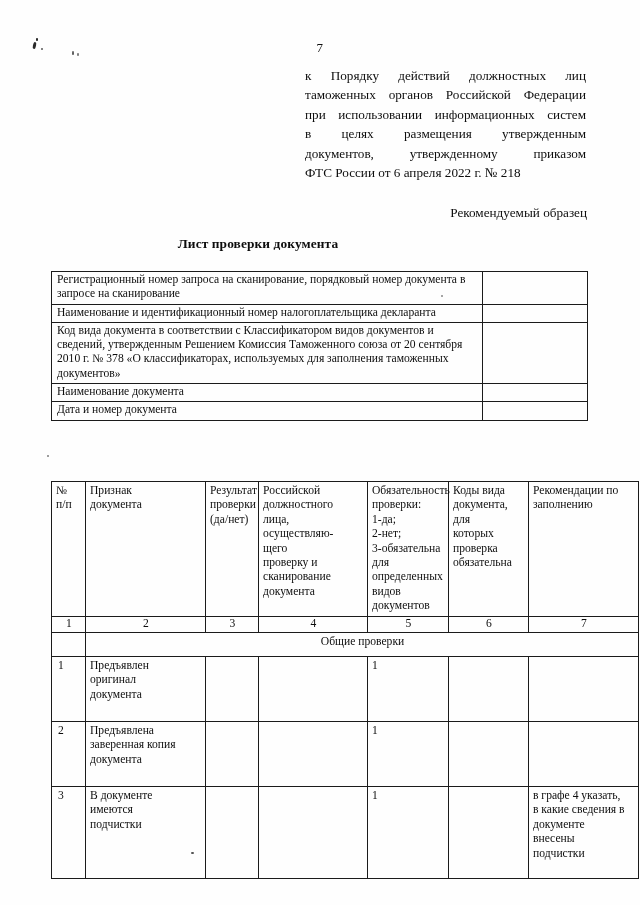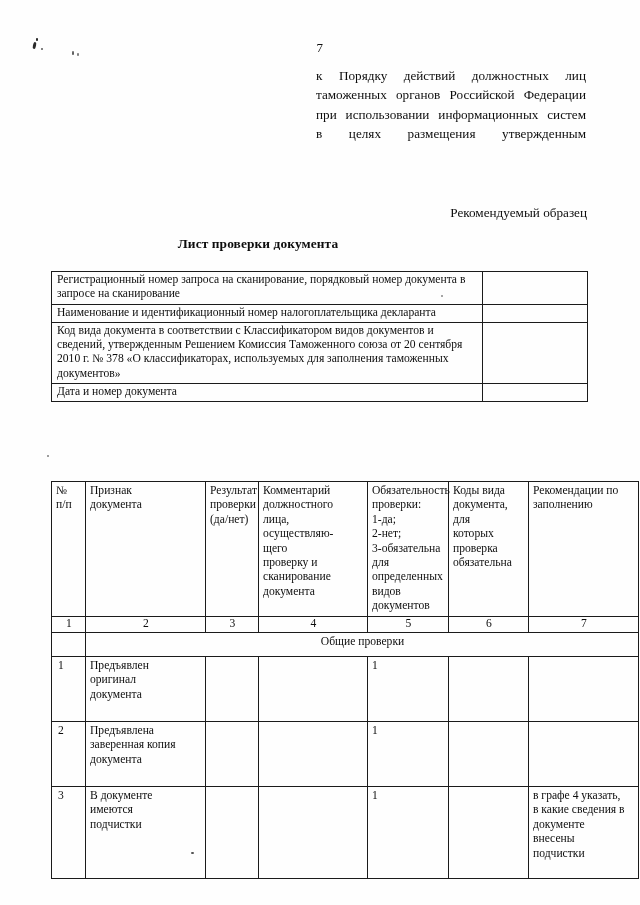--- a/index.html
+++ b/index.html
@@ -58,21 +58,20 @@
     line-height: 19.4px;
     text-align: justify;
     text-justify: inter-word;
   }
   .appendix-block .line {
     display: block;
   }
   .appendix-block .line.just {
     text-align: justify;
     text-align-last: justify;
-    margin-left: 11px;
   }
   .appendix-block .line.plain {
     text-align: left;
     text-align-last: left;
   }
 
   
   .recommended {
     position: absolute;
     right: 53px;
@@ -192,20 +191,22 @@
   <span class="speck s7"></span>
   <span class="speck s8"></span>
 
   <div class="page-number">7</div>
 
   <div class="appendix-block">
     <span class="line just">к Порядку действий должностных лиц</span>
     <span class="line just">таможенных органов Российской Федерации</span>
     <span class="line just">при использовании информационных систем</span>
     <span class="line just">в целях размещения утвержденным</span>
+    <span class="line just">документов, утвержденному приказом</span>
+    <span class="line plain">ФТС России от  6 апреля 2022 г.   №  218</span>
   </div>
 
   <div class="recommended">Рекомендуемый образец</div>
 
   <div class="doc-title">Лист проверки документа</div>
 
   <table class="table-fields">
     <tbody>
       <tr>
         <td class="label">
@@ -215,20 +216,26 @@
       </tr>
       <tr>
         <td class="label">
           <p>Наименование и идентификационный номер налогоплательщика декларанта</p>
         </td>
         <td class="value"></td>
       </tr>
       <tr>
         <td class="label">
           <p>Код вида документа в соответствии с Классификатором видов документов и сведений, утвержденным Решением Комиссия Таможенного союза от 20 сентября 2010 г. № 378 «О классификаторах, используемых для заполнения таможенных документов»</p>
+        </td>
+        <td class="value"></td>
+      </tr>
+      <tr>
+        <td class="label">
+          <p>Наименование документа</p>
         </td>
         <td class="value"></td>
       </tr>
       <tr>
         <td class="label">
           <p>Дата и номер документа</p>
         </td>
         <td class="value"></td>
       </tr>
     </tbody>
@@ -244,21 +251,21 @@
         <td class="c2">
           <span>Признак</span><br>
           <span>документа</span>
         </td>
         <td class="c3">
           <span>Результат</span><br>
           <span>проверки</span><br>
           <span>(да/нет)</span>
         </td>
         <td class="c4">
-          <span>Комментарий</span><br>
+          <span>Российской</span><br>
           <span>должностного</span><br>
           <span>лица,</span><br>
           <span>осуществляю-</span><br>
           <span>щего</span><br>
           <span>проверку и</span><br>
           <span>сканирование</span><br>
           <span>документа</span>
         </td>
         <td class="c5">
           <span>Обязательность</span><br>

